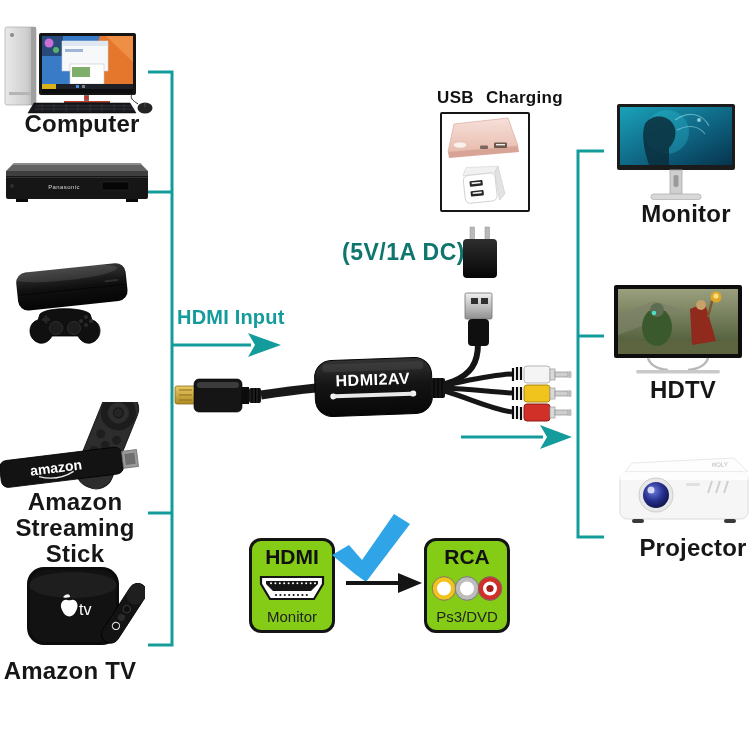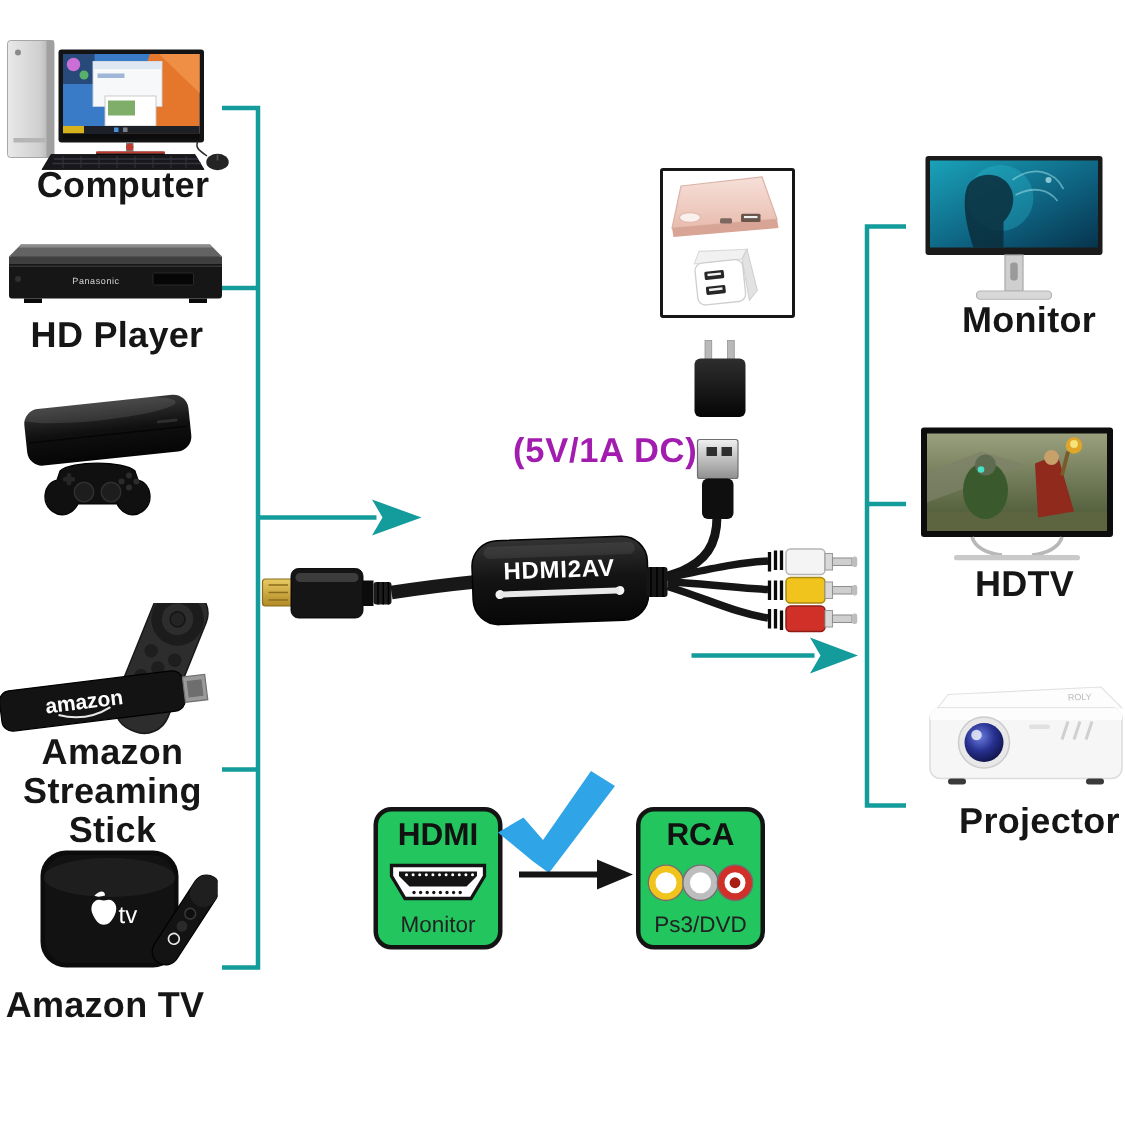--- a/index.html
+++ b/index.html
@@ -13,28 +13,28 @@
     color:#161616;letter-spacing:.2px;line-height:26px;
   }
   .teal-label{
     position:absolute;font-size:20px;font-weight:bold;color:#149B9B;letter-spacing:.2px;
   }
   .power-title{
     position:absolute;text-align:center;font-size:17px;font-weight:bold;color:#111;
     word-spacing:7px;letter-spacing:.3px;
   }
   .power-spec{
-    position:absolute;font-size:23px;font-weight:bold;color:#a21caf;letter-spacing:.5px;margin-top:48px;
+    position:absolute;font-size:23px;font-weight:bold;color:#0f766e;letter-spacing:.5px;
   }
   .power-box{
     position:absolute;left:440px;top:112px;width:86px;height:96px;
     background:#fff;border:2px solid #161616;border-radius:2px;
   }
   .legend-box{
-    position:absolute;width:80px;height:78px;background:#22c55e;border:3px solid #141414;
+    position:absolute;width:80px;height:78px;background:#84cc16;border:3px solid #141414;
     border-radius:12px;display:flex;flex-direction:column;align-items:center;
     justify-content:space-between;padding:5px 0 6px 0;
   }
   .legend-title{font-size:21px;font-weight:bold;color:#111;line-height:22px;}
   .legend-sub{font-size:15px;color:#222;line-height:15px;}
   svg{display:block;}
 </style>
 </head>
 <body>
 
@@ -104,21 +104,20 @@
     <polygon points="12,7 138,7 140,9 10,9" fill="#8c8c8c"></polygon>
     <rect x="4" y="15" width="142" height="28" rx="2" fill="#161616"></rect>
     <rect x="4" y="15" width="142" height="5" fill="#3f3f3f"></rect>
     <rect x="4" y="21" width="142" height="1" fill="#333333"></rect>
     <rect x="100" y="26" width="27" height="8" rx="1" fill="#060606" stroke="#2c2c2c" stroke-width=".6"></rect>
     <circle cx="10" cy="30" r="2" fill="#2f2f2f"></circle>
     <text x="62" y="33" text-anchor="middle" font-size="6" letter-spacing=".4" fill="#d6d6d6">Panasonic</text>
     <rect x="14" y="43" width="12" height="3" fill="#0a0a0a"></rect>
     <rect x="124" y="43" width="12" height="3" fill="#0a0a0a"></rect>
   </svg>
-  <div class="device-label" style="left:8px;top:211px;width:140px">HD Player</div>
 
   <svg class="abs" style="left:5px;top:258px" width="135" height="92" viewBox="0 0 135 92">
     <defs>
       <linearGradient id="gloss" x1="0" y1="0" x2="0" y2="1">
         <stop offset="0" stop-color="#353535"></stop>
           <stop offset=".5" stop-color="#101010"></stop>
           <stop offset="1" stop-color="#050505"></stop>
       </linearGradient>
     </defs>
     <g transform="rotate(-6 65 30)">
@@ -176,20 +175,21 @@
     <g transform="rotate(33 108 70)">
       <rect x="99" y="34" width="18" height="68" rx="9" fill="#131313" stroke="#000" stroke-width=".8"></rect>
       <rect x="99" y="34" width="18" height="22" rx="9" fill="#1f1f1f"></rect>
       <circle cx="108" cy="63" r="3.6" fill="#0f0f0f" stroke="#3a3a3a" stroke-width="1"></circle>
       <circle cx="108" cy="73" r="3.6" fill="#2a2a2a"></circle>
       <circle cx="108" cy="83" r="3.6" fill="#111" stroke="#e8e8e8" stroke-width="1.1"></circle>
     </g>
   </svg>
   <div class="device-label" style="left:0px;top:658px;width:140px">Amazon TV</div>
 
+  <div class="power-title" style="left:424px;top:88px;width:152px">USB Charging</div>
 
   <div class="power-box">
     <svg width="82" height="92" viewBox="0 0 82 92">
       <defs>
         <linearGradient id="pink" x1="0" y1="0" x2="0" y2="1">
           <stop offset="0" stop-color="#f6e0da"></stop>
             <stop offset="1" stop-color="#e9bcae"></stop>
         </linearGradient>
       </defs>
       <g>
@@ -295,20 +295,21 @@
     </g>
     <g>
       <path d="M347,124 V137 M351,124 V137 M355,125 V138" stroke="#0b0b0b" stroke-width="2.2"></path>
       <rect x="358" y="122" width="26" height="17" rx="3" fill="#D13029" stroke="#8c1b15" stroke-width="1"></rect>
       <rect x="384" y="125" width="5" height="11" fill="#d9d9d9" stroke="#9a9a9a" stroke-width=".7"></rect>
       <rect x="389" y="128" width="13" height="5" fill="#cfcfcf" stroke="#8f8f8f" stroke-width=".7"></rect>
       <rect x="402" y="127" width="3.5" height="7" rx="1.5" fill="#bdbdbd"></rect>
     </g>
   </svg>
 
+  <div class="teal-label" style="left:177px;top:306px">HDMI Input</div>
 
   <svg class="abs" style="left:615px;top:102px" width="125" height="103" viewBox="0 0 125 103">
     <defs>
       <linearGradient id="sea" x1="0" y1="0" x2="1" y2="1">
         <stop offset="0" stop-color="#1aa2ba"></stop>
           <stop offset=".6" stop-color="#0d5f7d"></stop>
           <stop offset="1" stop-color="#07344d"></stop>
       </linearGradient>
     </defs>
     <rect x="2" y="2" width="118" height="66" rx="2" fill="#1b1b1b"></rect>

